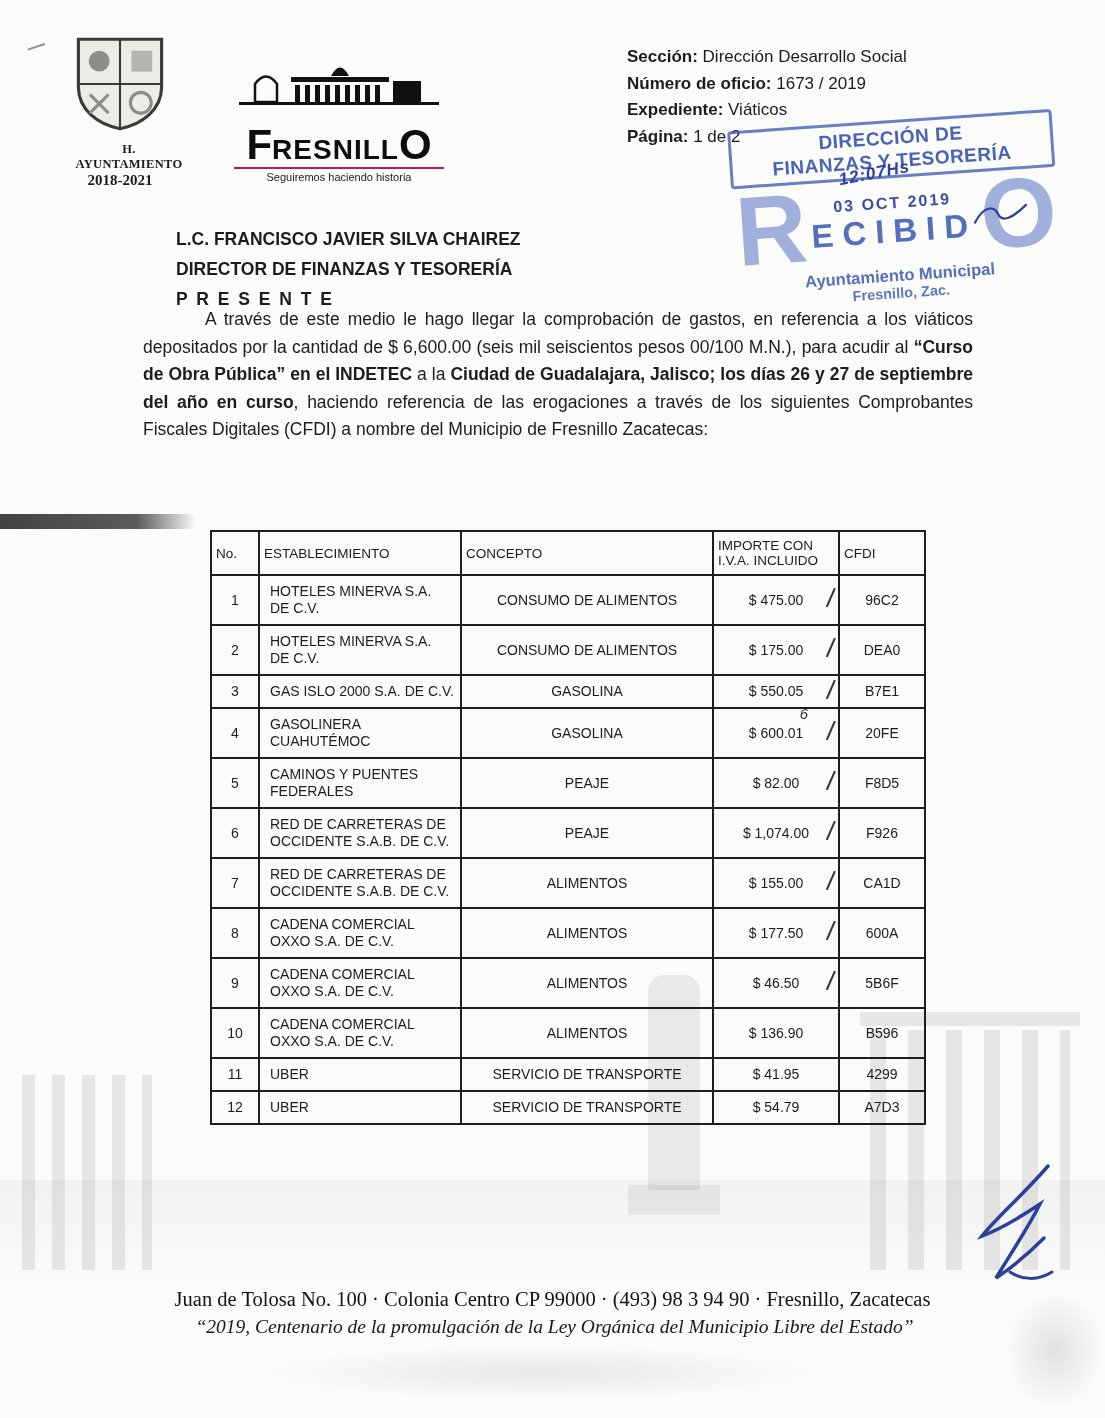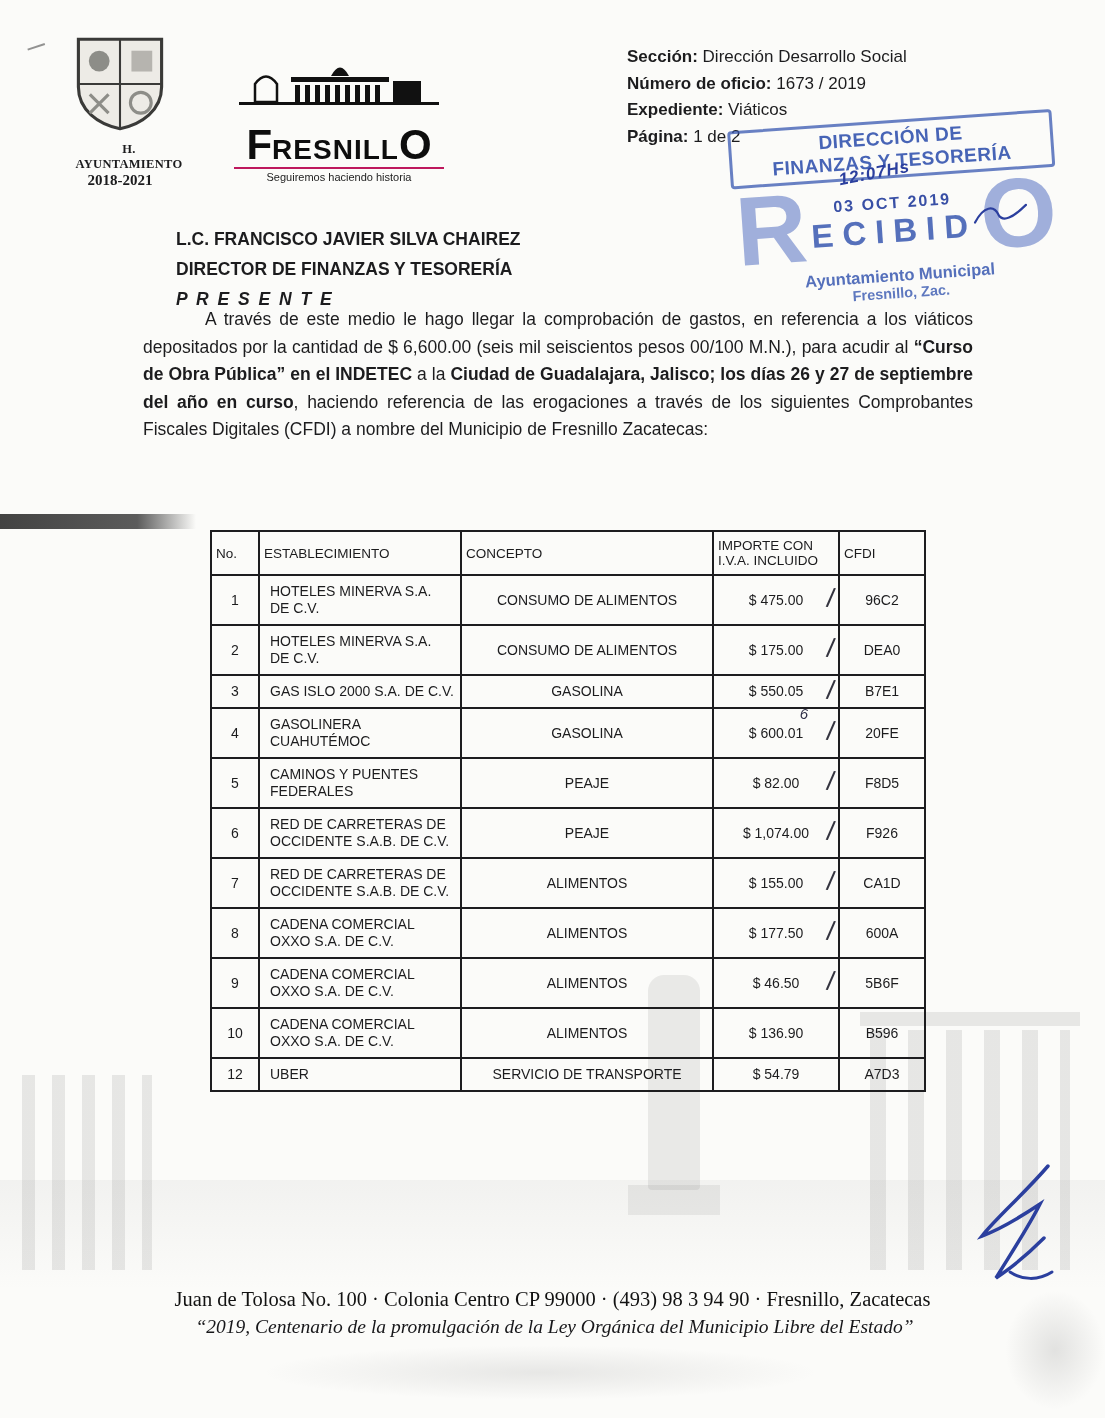--- a/index.html
+++ b/index.html
@@ -61,21 +61,21 @@
   .stamp-date { font-weight:bold; font-size:16px; letter-spacing:2px; color:rgba(45,70,160,.95); }
   .stamp-ecibid { font-weight:bold; font-size:33px; letter-spacing:9px; color:rgba(55,87,176,.85); margin-top:2px; }
   .stamp-time { position:absolute; left:108px; top:-12px; font-style:italic; font-size:17px;
     transform:rotate(-7deg); color:#2b3f9e; font-weight:bold; letter-spacing:1px; }
   .stamp-scribble { position:absolute; right:28px; top:34px; }
   .stamp-org { text-align:center; font-size:16.5px; font-weight:bold; color:rgba(55,87,176,.85); margin-top:-4px; }
   .stamp-place { text-align:center; font-size:14.5px; font-weight:bold; color:rgba(55,87,176,.8); }
 
   
   .addressee { position:absolute; left:176px; top:201px; font-weight:bold; font-size:17.5px; line-height:30px;margin-top:23px; }
-  .addressee .salutation { letter-spacing:2px;font-style:italic; }
+  .addressee .salutation { letter-spacing:2px; }
 
   .body-par { position:absolute; left:143px; top:306px; width:830px; font-size:17.5px;
     line-height:27.6px; text-align:justify; text-indent:62px; }
   .body-par .b { font-weight:bold; }
 
   
   .expenses { position:absolute; left:210px; top:530px; border-collapse:collapse; background:transparent; }
   .expenses th, .expenses td { border:2px solid #1d1d1f; vertical-align:middle; }
   .expenses th { font-size:13.5px; font-weight:normal; text-align:left; padding:6px 4px; line-height:15px; }
   .expenses td { font-size:14px; padding:7px 6px; line-height:17px; }
@@ -272,20 +272,27 @@
           <td class="c-cfdi">5B6F</td>
         </tr>
         <tr>
           <td class="c-no">10</td>
           <td class="c-est">CADENA COMERCIAL OXXO S.A. DE C.V.</td>
           <td class="c-con">ALIMENTOS</td>
           <td class="c-imp"><span>$ 136.90</span></td>
           <td class="c-cfdi">B596</td>
         </tr>
         <tr>
+          <td class="c-no">11</td>
+          <td class="c-est">UBER</td>
+          <td class="c-con">SERVICIO DE TRANSPORTE</td>
+          <td class="c-imp"><span>$ 41.95</span></td>
+          <td class="c-cfdi">4299</td>
+        </tr>
+        <tr>
           <td class="c-no">12</td>
           <td class="c-est">UBER</td>
           <td class="c-con">SERVICIO DE TRANSPORTE</td>
           <td class="c-imp"><span>$ 54.79</span></td>
           <td class="c-cfdi">A7D3</td>
         </tr>
       </tbody>
     </table>
 
     <svg class="pen-signature" width="110" height="130" viewBox="0 0 110 130">

